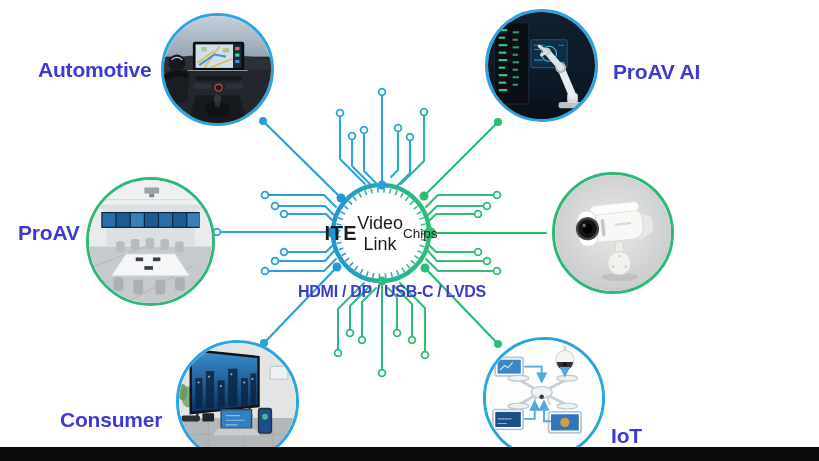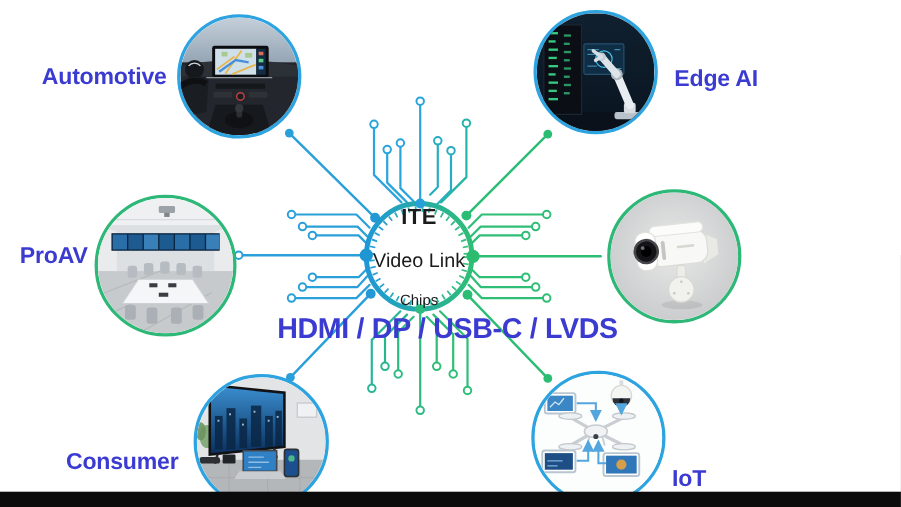--- a/index.html
+++ b/index.html
@@ -14,29 +14,29 @@
   }
   .node.blue{border:3px solid #2da3e0;}
   .node.green{border:3px solid #2eb877;}
   .node svg{display:block;width:100%;height:100%;}
   .nlabel{
     position:absolute;z-index:4;color:#3b3bd2;font-weight:bold;
     font-size:21px;line-height:1.1;white-space:nowrap;letter-spacing:-0.2px;
   }
   .hub-text{
     position:absolute;left:336px;top:197px;width:90px;height:72px;z-index:3;
-    display:flex;flex-direction:column;align-items:center;justify-content:center;
-    color:#1b1b1b;text-align:center;gap:16px;
+    display:flex;flex-direction:row;align-items:center;justify-content:center;
+    color:#1b1b1b;text-align:center;
   }
   .hub-text .l1{font-size:20px;font-weight:bold;letter-spacing:0.5px;}
   .hub-text .l2{font-size:18px;margin-top:1px;}
   .hub-text .l3{font-size:13.5px;margin-top:1px;}
   .interfaces{
     position:absolute;left:252px;top:283px;width:280px;z-index:4;
-    text-align:center;color:#3b3bd2;font-weight:bold;font-size:26px;
+    text-align:center;color:#3b3bd2;font-weight:bold;font-size:16px;
     letter-spacing:-0.3px;white-space:nowrap;
   }
   .blackbar{
     position:absolute;left:0;top:447px;width:819px;height:14px;
     background:#0b0b0b;z-index:6;
   }
 </style>
 </head>
 <body>
 
@@ -226,21 +226,21 @@
       <path d="M43,31 h10 M43,35 h7 M43,45 h8 M66,31 h5 M66,47 h6" stroke="#3e88ab" stroke-width="1" fill="none"></path>
       <rect x="66" y="84" width="26" height="6" rx="2" fill="#b9c2ca"></rect>
       <rect x="74" y="76" width="10" height="9" rx="2" fill="#d7dde2"></rect>
       <line x1="79" y1="78" x2="68" y2="52" stroke="#e8edf1" stroke-width="7" stroke-linecap="round"></line>
       <circle cx="68" cy="52" r="5" fill="#aeb8c0"></circle>
       <line x1="68" y1="52" x2="55" y2="37" stroke="#dde4e9" stroke-width="6" stroke-linecap="round"></line>
       <circle cx="55" cy="37" r="3.6" fill="#c3ccd3"></circle>
       <path d="M55,37 L48,32 M55,37 L50,40" stroke="#d7dde2" stroke-width="3" stroke-linecap="round" fill="none"></path>
     </svg>
   </div>
-  <div class="nlabel" style="left:613px;top:60px;">Edge AI</div>
+  <div class="nlabel" style="left:613px;top:60px;">ProAV AI</div>
 
   <div class="node green" style="left:86px;top:177px;width:129px;height:129px;">
     <svg viewBox="0 0 100 100" preserveAspectRatio="none">
       <rect x="0" y="0" width="100" height="22" fill="#eef0f1"></rect>
       <path d="M0,16 H100 M20,0 L14,16 M80,0 L86,16" stroke="#d8dbdd" stroke-width="1" fill="none"></path>
       <rect x="45" y="6" width="12" height="5" rx="1" fill="#9ba2a8"></rect>
       <rect x="49" y="11" width="4" height="3" fill="#7e868c"></rect>
       <rect x="0" y="20" width="100" height="34" fill="#dde0e2"></rect>
       <polygon points="0,20 14,25 14,54 0,60" fill="#e9ebec"></polygon>
       <polygon points="100,20 86,25 86,54 100,60" fill="#e9ebec"></polygon>

